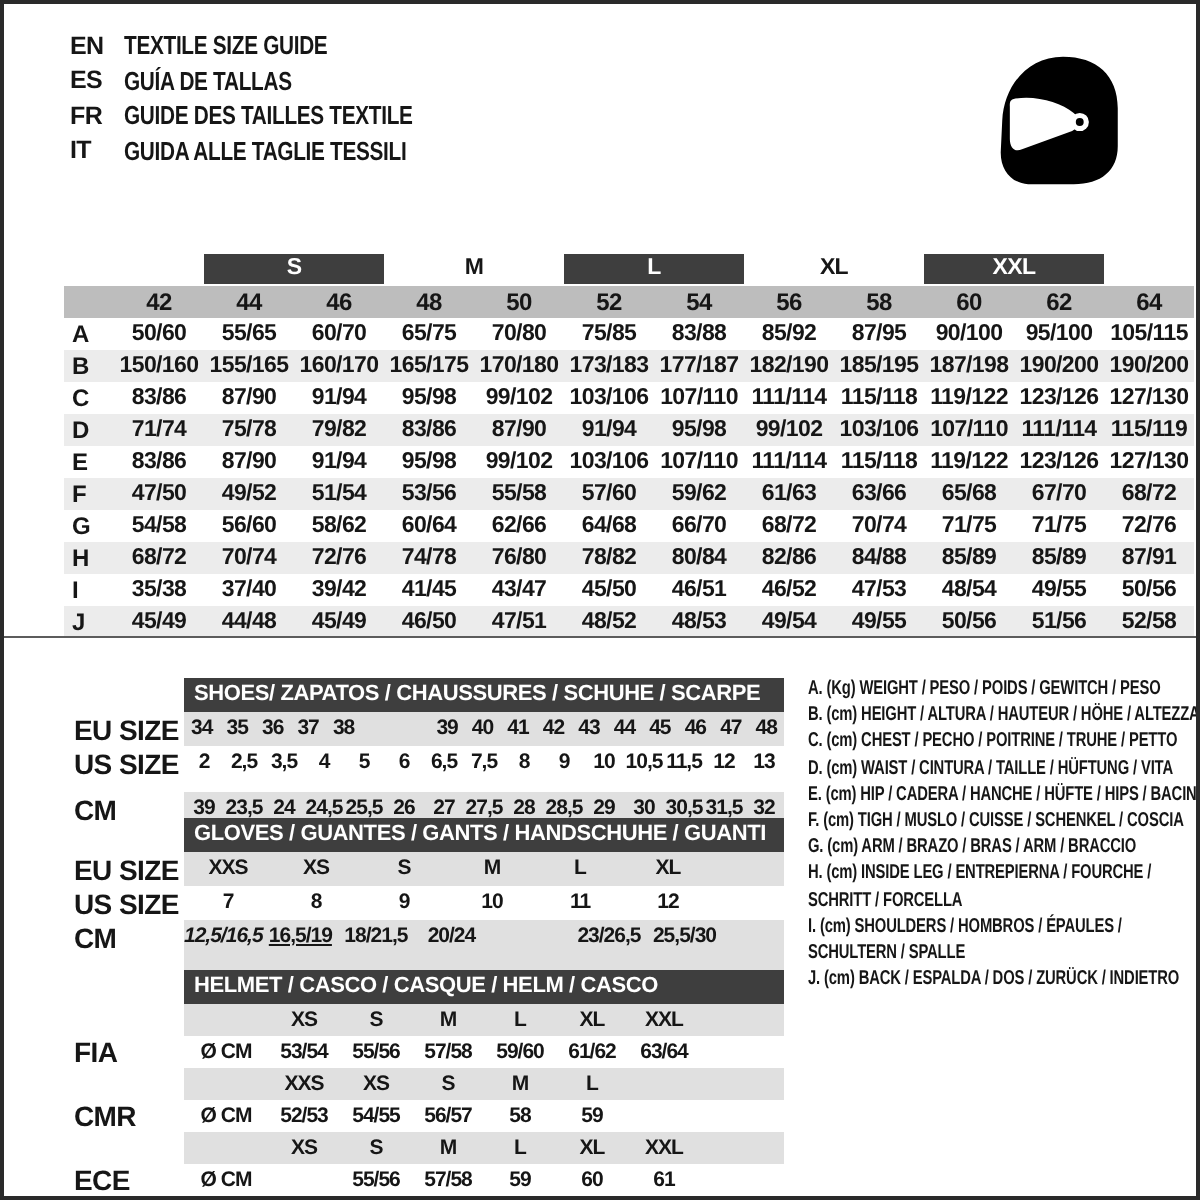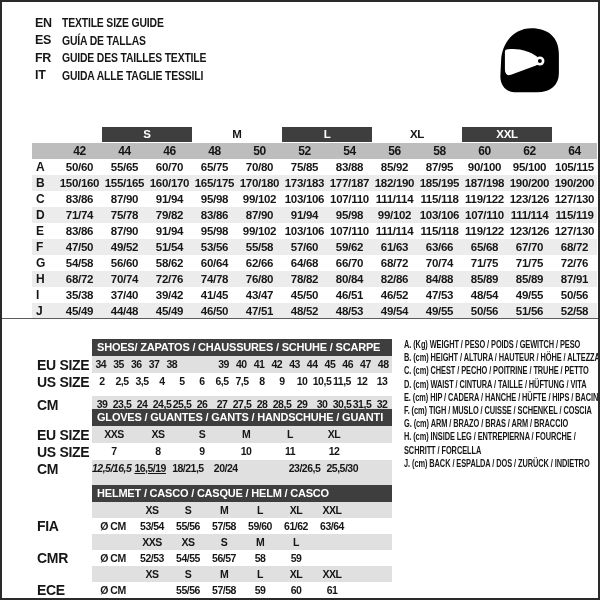--- a/index.html
+++ b/index.html
@@ -470,17 +470,21 @@
         <div class="legend-line">F. (cm) TIGH / MUSLO / CUISSE / SCHENKEL / COSCIA</div>
       </div>
       <div>
         <div class="legend-line">G. (cm) ARM / BRAZO / BRAS / ARM / BRACCIO</div>
       </div>
       <div>
         <div class="legend-line">H. (cm) INSIDE LEG / ENTREPIERNA / FOURCHE /</div>
         <div class="legend-line">SCHRITT / FORCELLA</div>
       </div>
       <div>
+        <div class="legend-line">I. (cm) SHOULDERS / HOMBROS / ÉPAULES /</div>
+        <div class="legend-line">SCHULTERN / SPALLE</div>
+      </div>
+      <div>
         <div class="legend-line">J. (cm) BACK / ESPALDA / DOS / ZURÜCK / INDIETRO</div>
       </div>
     </div>
 
 </div>
 
 </body></html>

